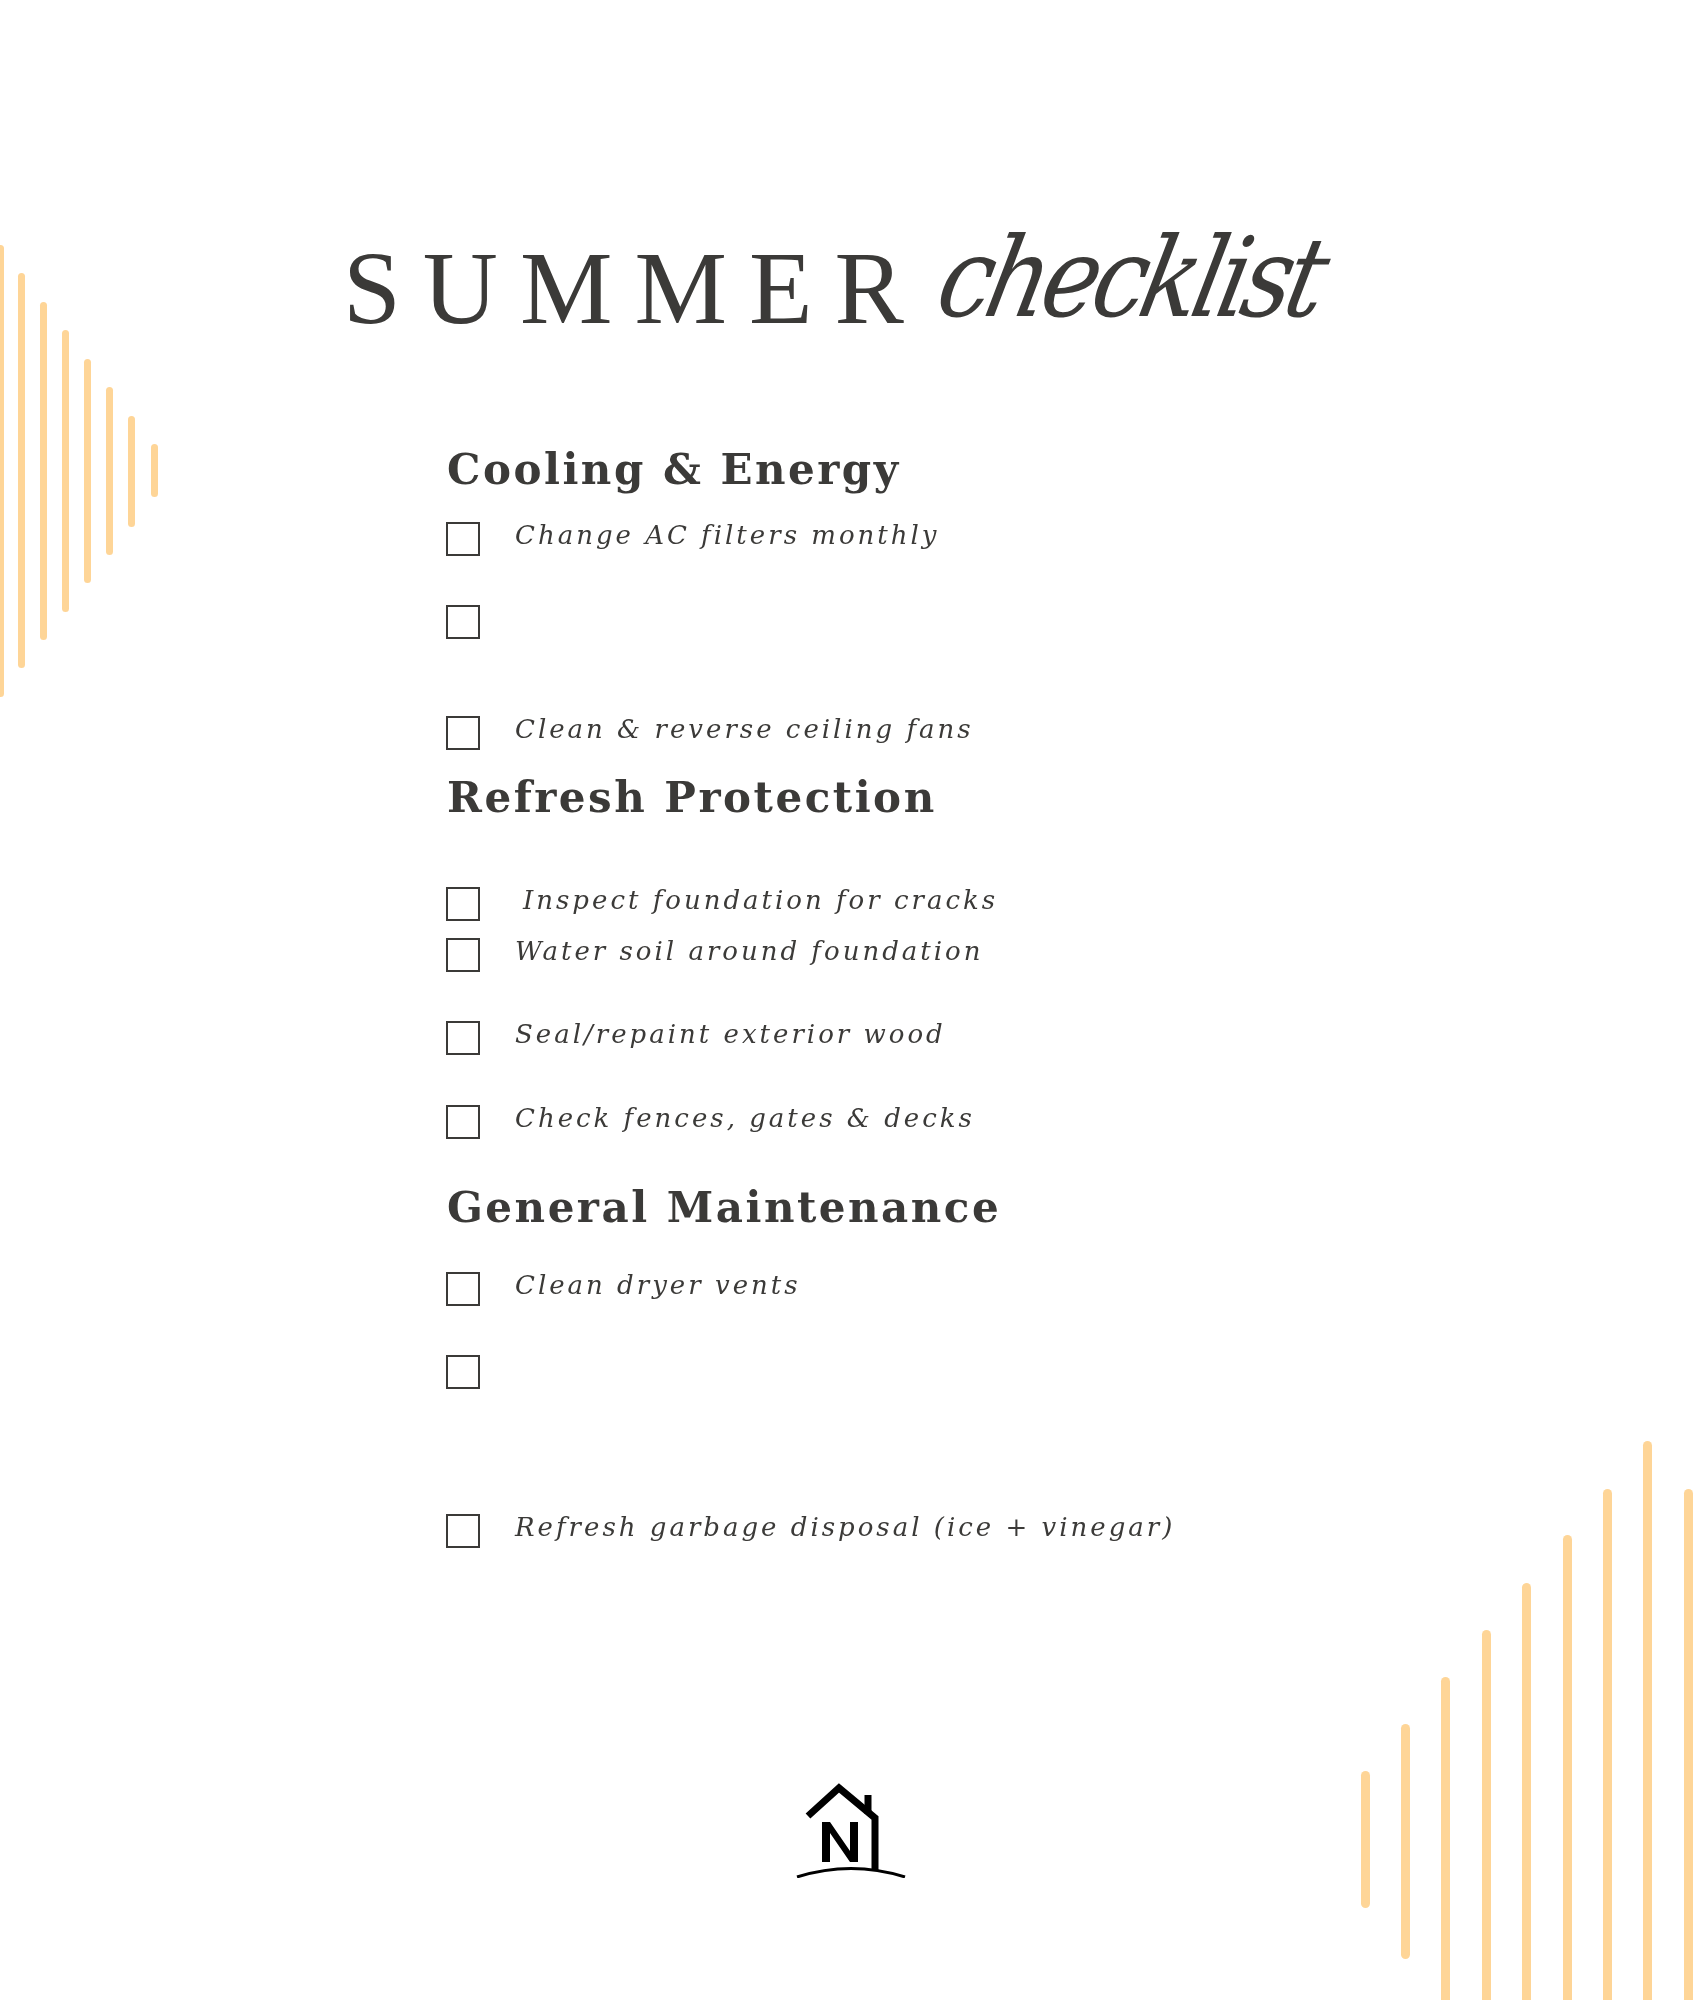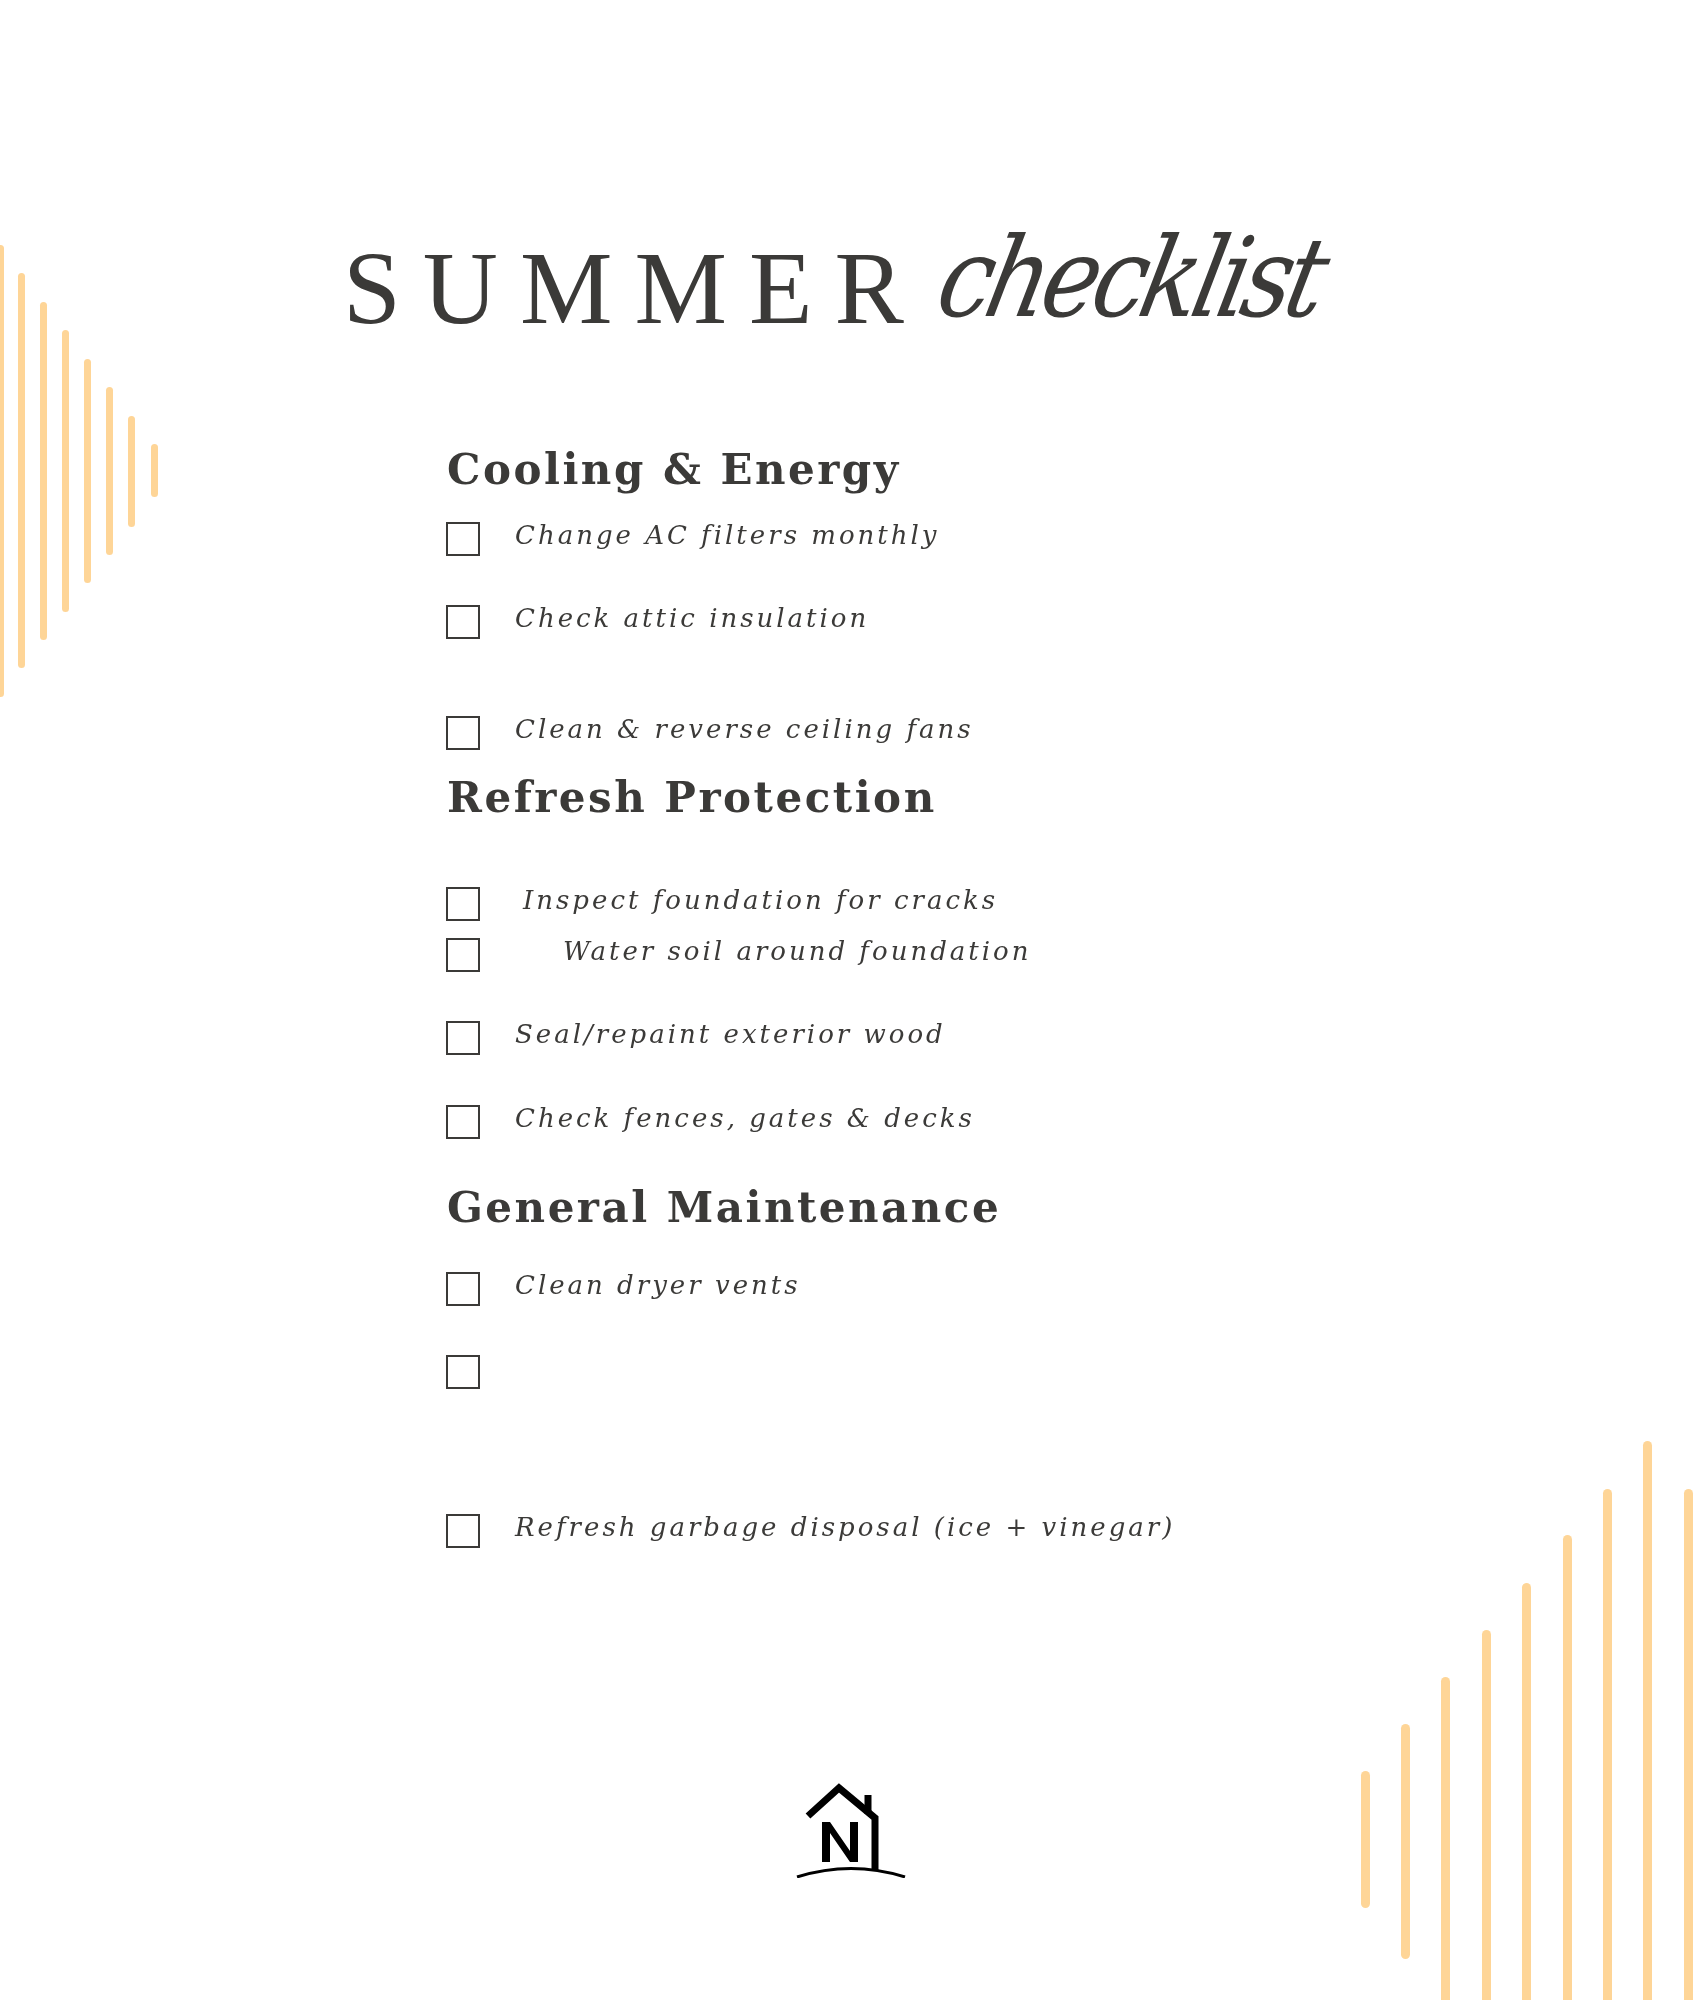--- a/index.html
+++ b/index.html
@@ -52,33 +52,32 @@
   <span class="title-script">checklist</span>
 </div>
 
 <div class="heading" style="top:442px;">Cooling &amp; Energy</div>
 <div class="item" style="top:507px;">
   <div class="cb"></div>
   <span class="item-text">Change AC filters monthly</span>
 </div>
 <div class="item" style="top:590px;">
   <div class="cb"></div>
-  <span class="item-text">Check attic insulation</span>
 </div>
 <div class="item" style="top:701px;">
   <div class="cb"></div>
   <span class="item-text">Clean &amp; reverse ceiling fans</span>
 </div>
 
 <div class="heading" style="top:770px;">Refresh Protection</div>
 <div class="item" style="top:872px;gap:8px;">
   <div class="cb"></div>
   <span class="item-text">Inspect foundation for cracks</span>
 </div>
-<div class="item" style="top:923px;gap:48px;">
+<div class="item" style="top:923px;">
   <div class="cb"></div>
   <span class="item-text">Water soil around foundation</span>
 </div>
 <div class="item" style="top:1006px;">
   <div class="cb"></div>
   <span class="item-text">Seal/repaint exterior wood</span>
 </div>
 <div class="item" style="top:1090px;">
   <div class="cb"></div>
   <span class="item-text">Check fences, gates &amp; decks</span>

